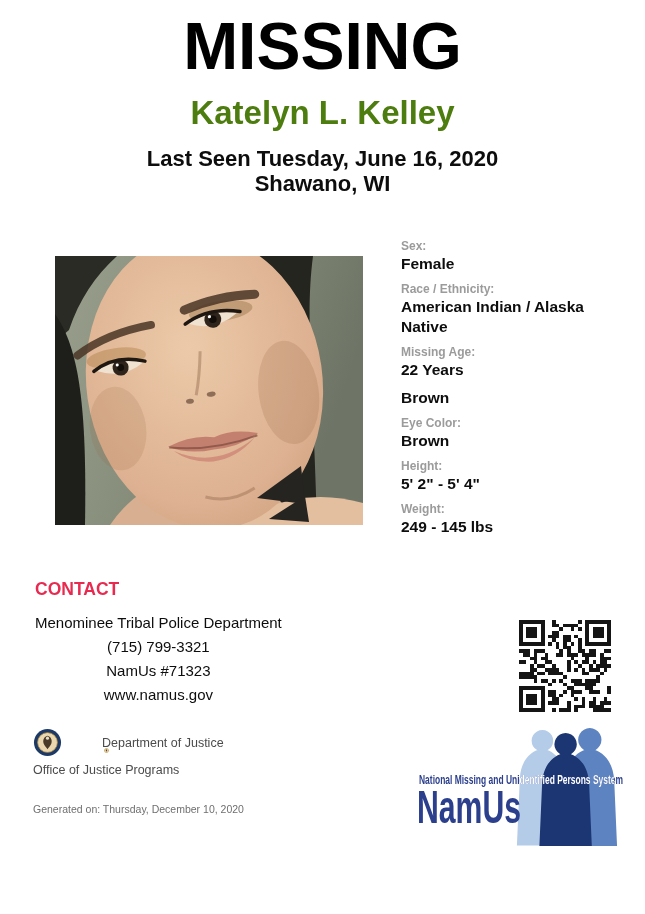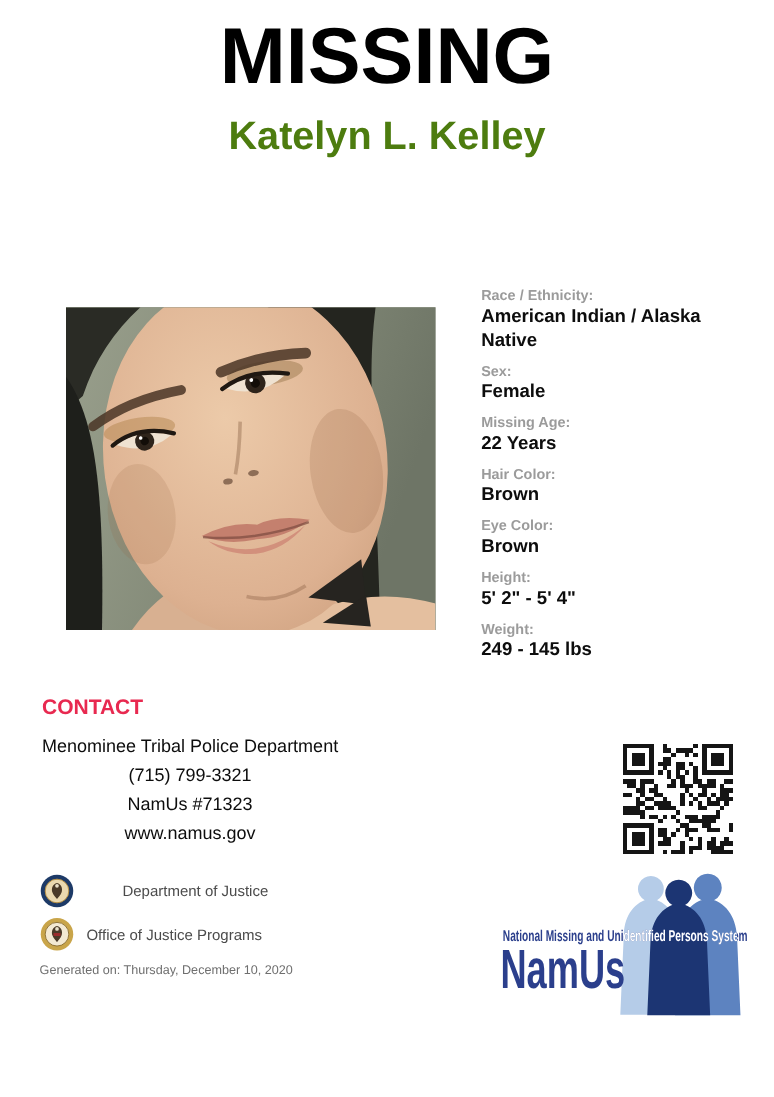--- a/index.html
+++ b/index.html
@@ -17,38 +17,42 @@
   .detail-row{margin-bottom:8px;}
   .detail-label{font-size:12px;line-height:14px;font-weight:bold;color:#9B9B9B;}
   .detail-value{font-size:15.5px;line-height:20px;font-weight:bold;color:#0d0d0d;margin-top:1px;}
   .contact-heading{left:35px;top:579px;font-size:17.5px;line-height:20px;font-weight:bold;color:#E82950;}
   .contact-lines{left:35px;top:611px;font-size:15px;line-height:24px;font-weight:normal;color:#0d0d0d;text-align:center;}
   .contact-line{white-space:nowrap;}
   .qr-box{left:519px;top:620px;width:92px;height:92px;background:#fff;}
   .qr-box svg{width:92px;height:92px;display:block;fill:#151515;shape-rendering:crispEdges;}
   .agency-row{left:33px;display:flex;align-items:center;gap:10px;height:29px;}
   .agency-row-1{top:728px;gap:40px;}
-  .agency-row-2{top:764px;}
+  .agency-row-2{top:748px;flex-direction:column;}
   .agency-label{font-size:12.5px;color:#4b4b4b;}
   .seal{width:29px;height:29px;display:block;}
   .generated{left:33px;top:803px;font-size:10.5px;color:#6f6f6f;}
   .namus-logo{left:413px;top:726px;width:230px;height:120px;}
   .namus-logo svg{width:230px;height:120px;display:block;overflow:hidden;}
   .tag{font-family:"Liberation Sans",sans-serif;font-weight:bold;font-size:13px;}
   .tag-navy{fill:#2B3F8C;}
   .tag-white{fill:#ffffff;}
   .wordmark{font-family:"Liberation Sans",sans-serif;font-weight:bold;font-size:46px;fill:#2B3F8C;}
 </style>
 </head>
 <body>
 
 <div class="page">
 
   <div class="abs center poster-title">MISSING</div>
   <div class="abs center person-name">Katelyn L. Kelley</div>
+  <div class="abs center last-seen">
+    <div>Last Seen Tuesday, June 16, 2020</div>
+    <div>Shawano, WI</div>
+  </div>
 
   <div class="abs photo-frame">
     <svg viewBox="0 0 308 269" width="308" height="269">
       <defs>
         <linearGradient id="bgG" x1="0" y1="0" x2="1" y2="0.3">
           <stop offset="0" stop-color="#9aa08d"></stop>
             <stop offset="0.6" stop-color="#818876"></stop>
             <stop offset="1" stop-color="#6e7566"></stop>
         </linearGradient>
         <radialGradient id="skinG" cx="0.45" cy="0.38" r="0.75">
@@ -94,33 +98,32 @@
       <path d="M0,0 L62,0 C40,20 24,44 14,74 L0,86 Z" fill="#2a2b25"></path>
       <path d="M0,58 C24,92 32,150 30,269 L0,269 Z" fill="#1e1f1b"></path>
 
       <path d="M246,210 L202,242 L250,248 Z" fill="#262420"></path>
       <path d="M250,240 L214,263 L254,266 Z" fill="#262420"></path>
     </svg>
   </div>
 
   <div class="abs details">
     <div class="detail-row">
+      <div class="detail-label">Sex:</div>
+      <div class="detail-value">Female</div>
+    </div>
+    <div class="detail-row">
       <div class="detail-label">Race / Ethnicity:</div>
       <div class="detail-value">American Indian / Alaska Native</div>
     </div>
     <div class="detail-row">
-      <div class="detail-label">Sex:</div>
-      <div class="detail-value">Female</div>
-    </div>
-    <div class="detail-row">
       <div class="detail-label">Missing Age:</div>
       <div class="detail-value">22 Years</div>
     </div>
     <div class="detail-row">
-      <div class="detail-label">Hair Color:</div>
       <div class="detail-value">Brown</div>
     </div>
     <div class="detail-row">
       <div class="detail-label">Eye Color:</div>
       <div class="detail-value">Brown</div>
     </div>
     <div class="detail-row">
       <div class="detail-label">Height:</div>
       <div class="detail-value">5' 2" - 5' 4"</div>
     </div>

